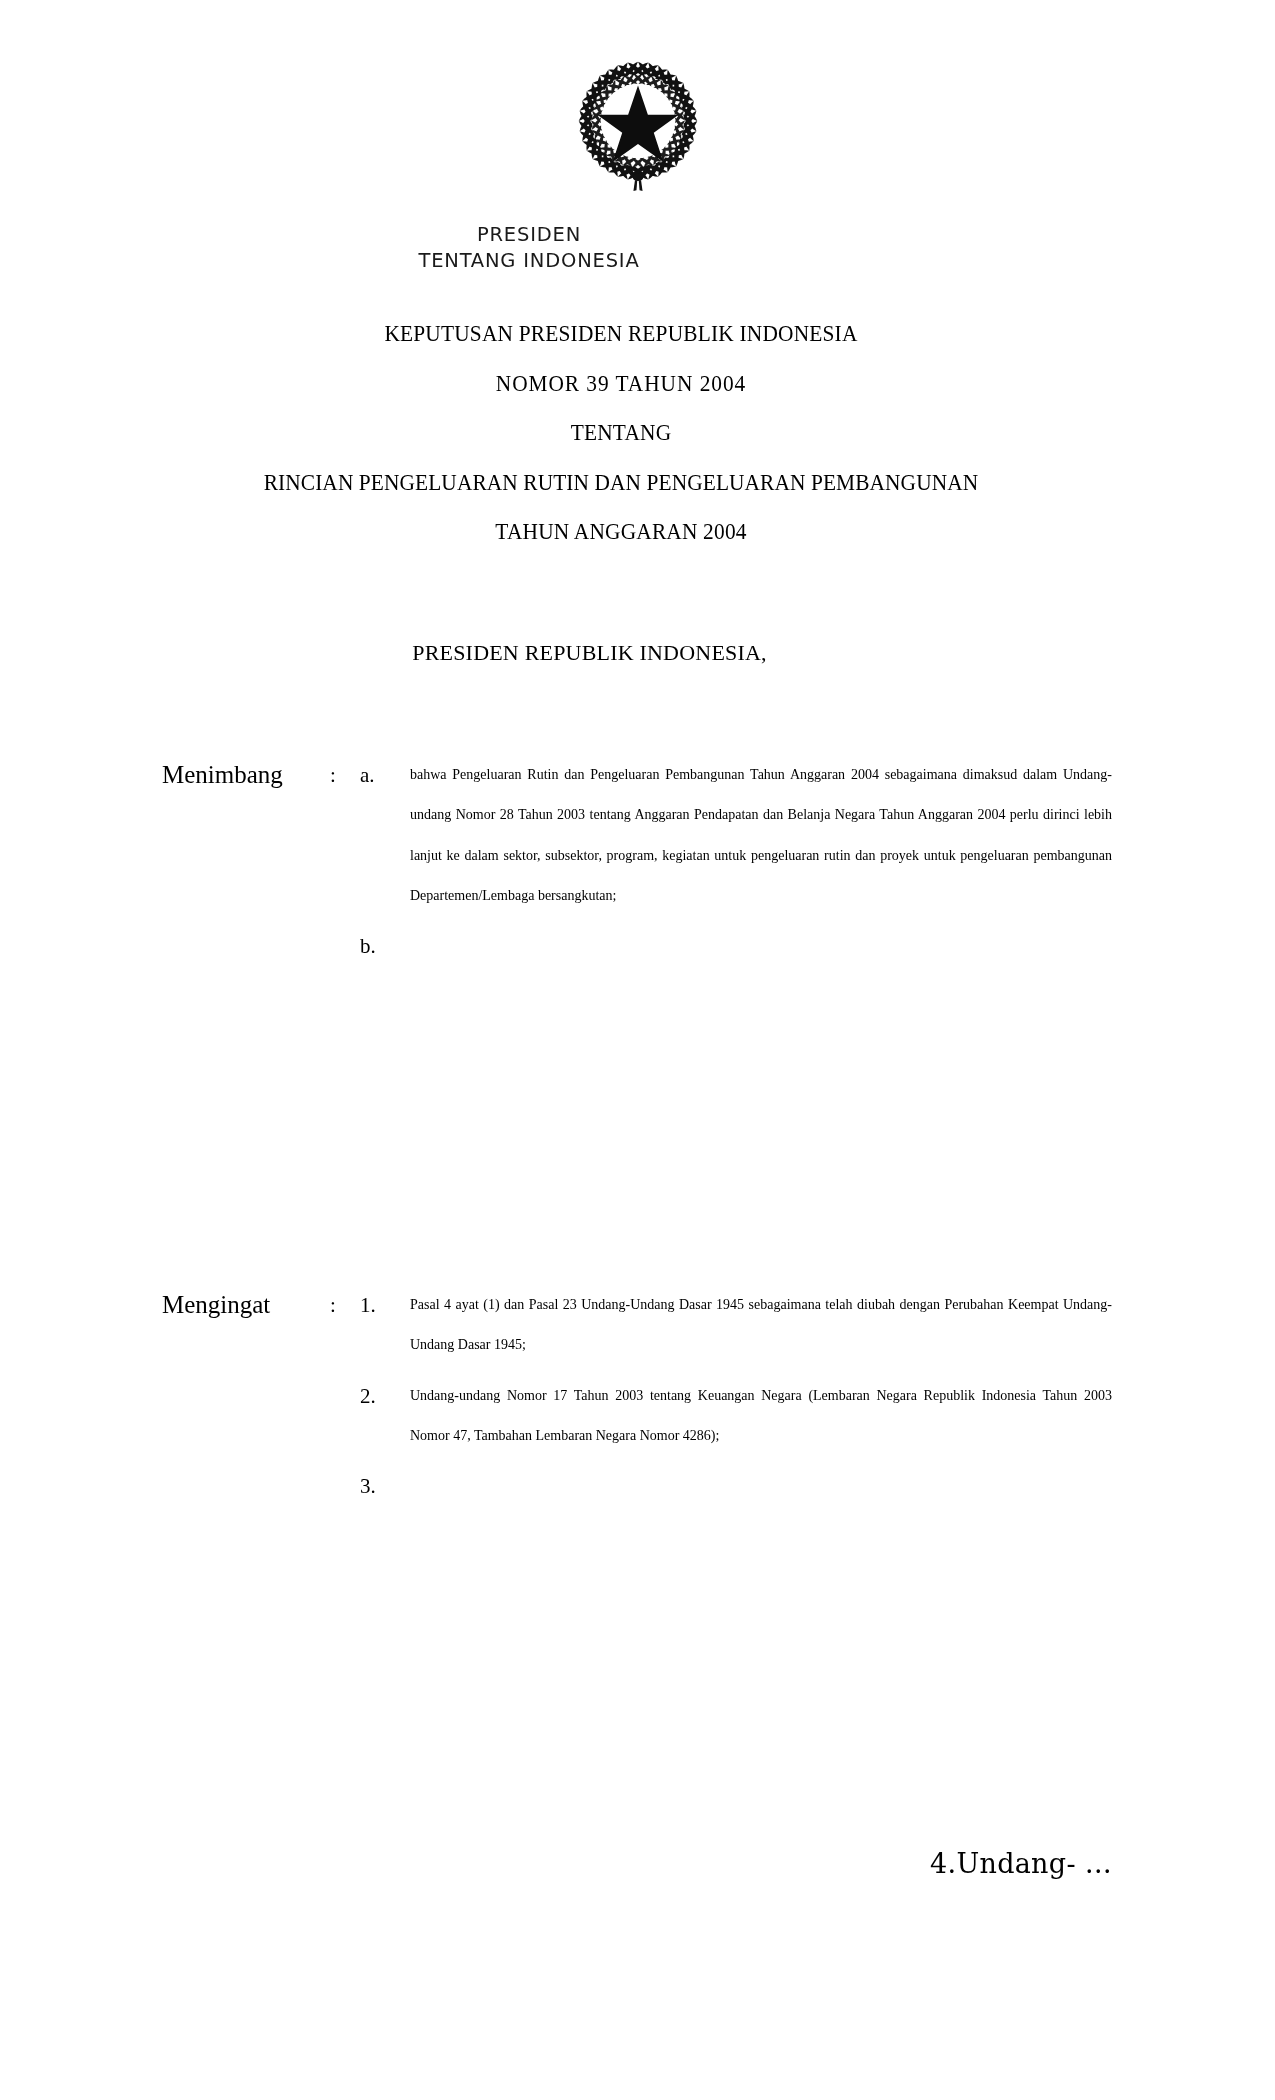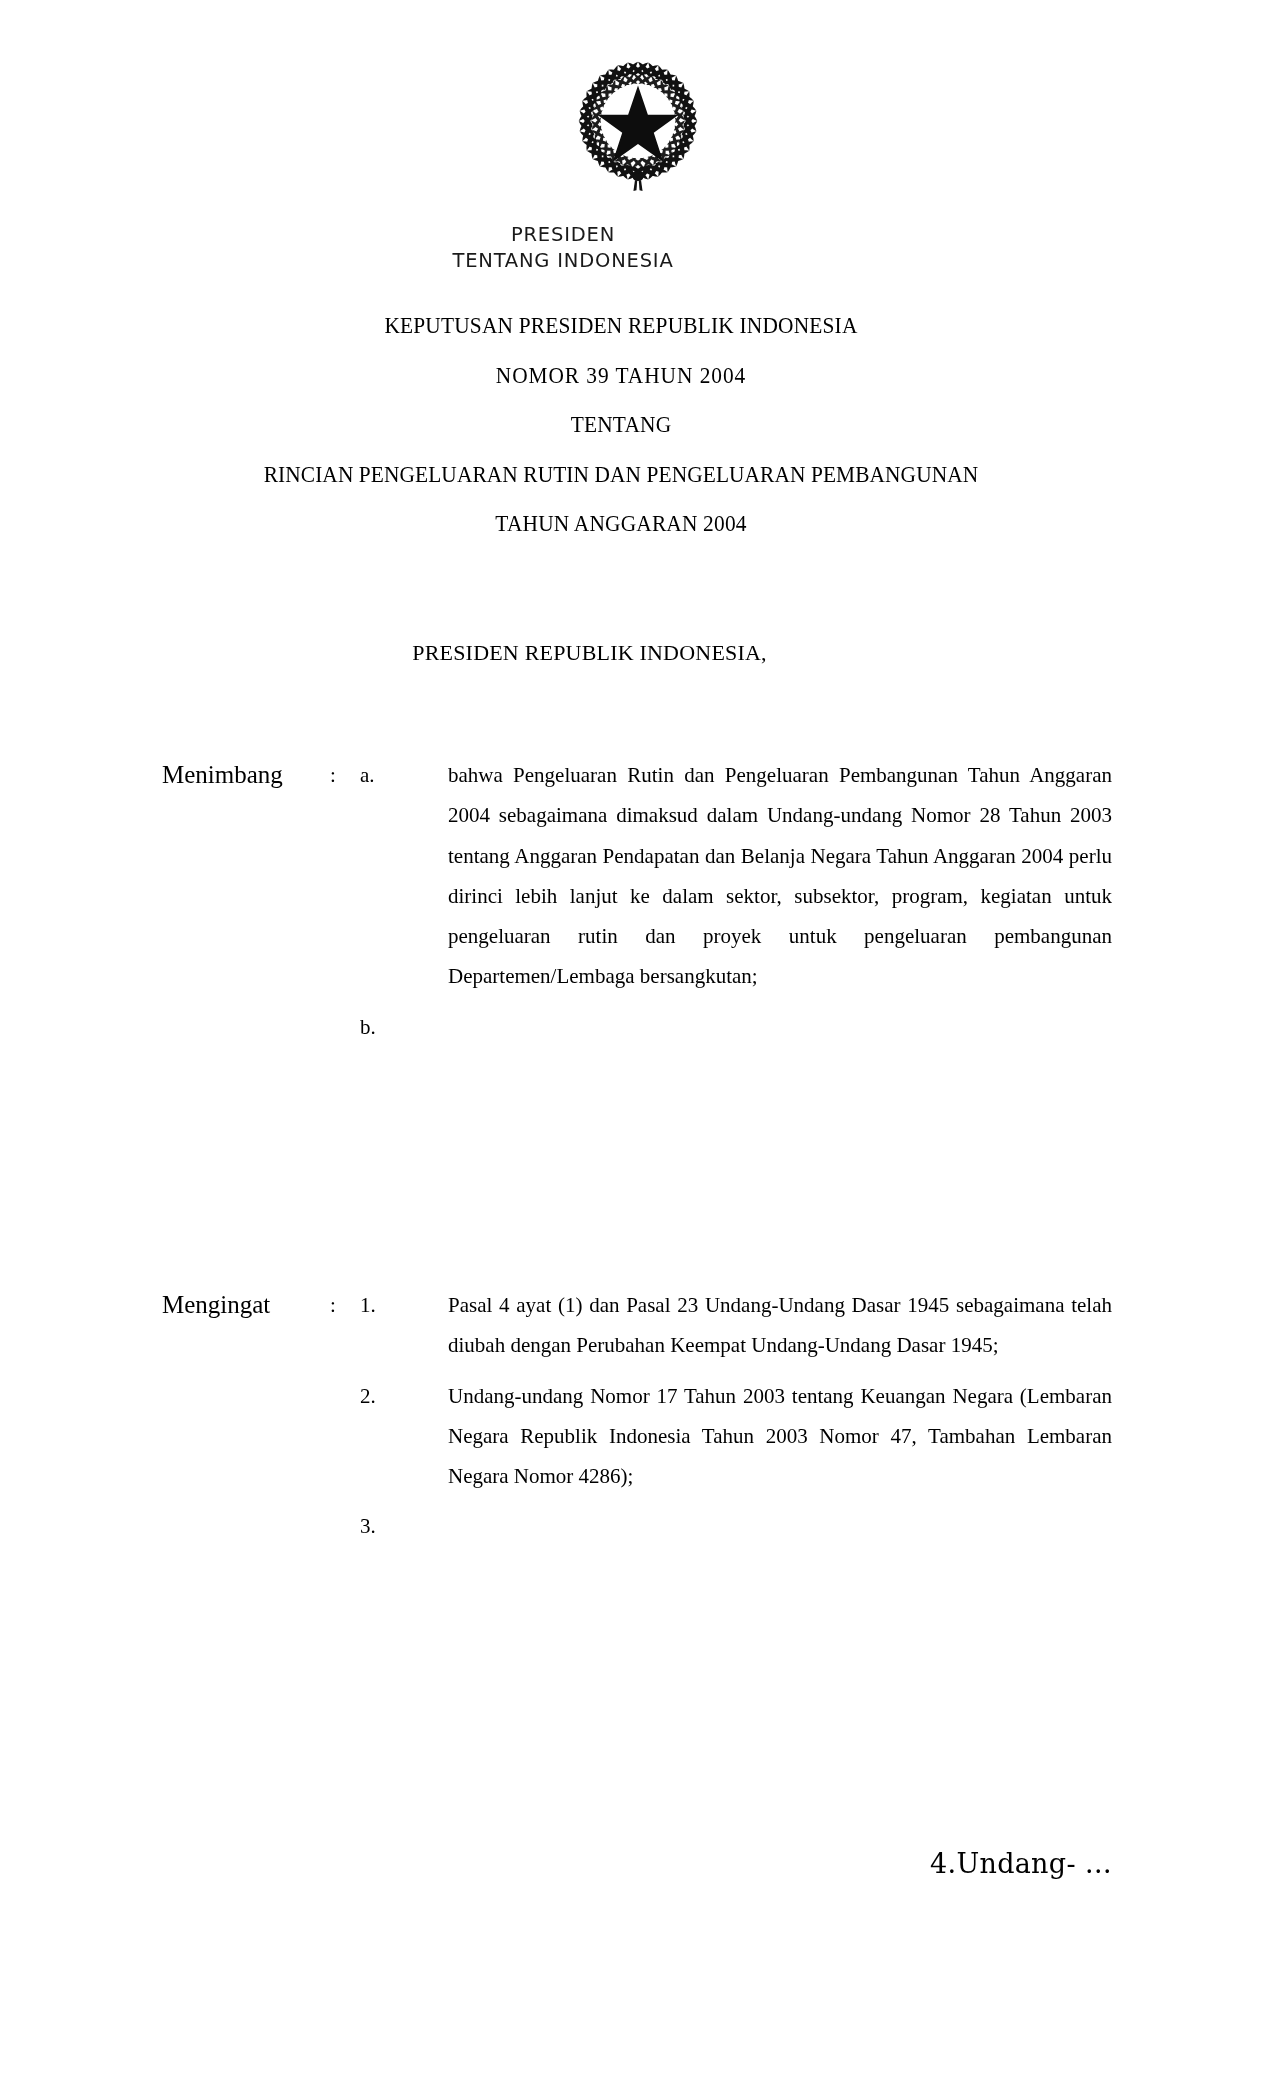--- a/index.html
+++ b/index.html
@@ -41,28 +41,27 @@
     position: absolute;
     top: 222px;
     left: 0;
     width: 1058px;
     text-align: center;
     font-family: "DejaVu Sans", "Liberation Sans", sans-serif;
     font-size: 19.5px;
     letter-spacing: 0.8px;
     line-height: 1.35;
     color: #1a1a1a;
-    margin-left: 34px;
   }
   .inst-block div { white-space: nowrap; }
 
   
   .title-block {
     position: absolute;
-    top: 315px;
+    top: 323px;
     left: 0;
     width: 1242px;
     text-align: center;
   }
   .title-line {
     font-size: 22.5px;
     line-height: 1;
     margin-bottom: 27px;
     white-space: nowrap;
     letter-spacing: 0.2px;
@@ -106,26 +105,25 @@
     line-height: 40.3px;
   }
   .clause-marker {
     width: 50px;
     flex: 0 0 50px;
     font-size: 21px;
     line-height: 40.3px;
   }
   .clause-body {
     flex: 1 1 auto;
-    font-size: 21px;
+    font-size: 14px;
     line-height: 40.3px;
     text-align: justify;
     text-justify: inter-word;
     hyphens: none;
-    margin-left: 38px;
   }
   .clause-body.last-left { text-align-last: left; }
 
   .sub-row {
     display: flex;
     align-items: flex-start;
     margin-top: 10px;
   }
   .sub-spacer {
     width: 198px;

